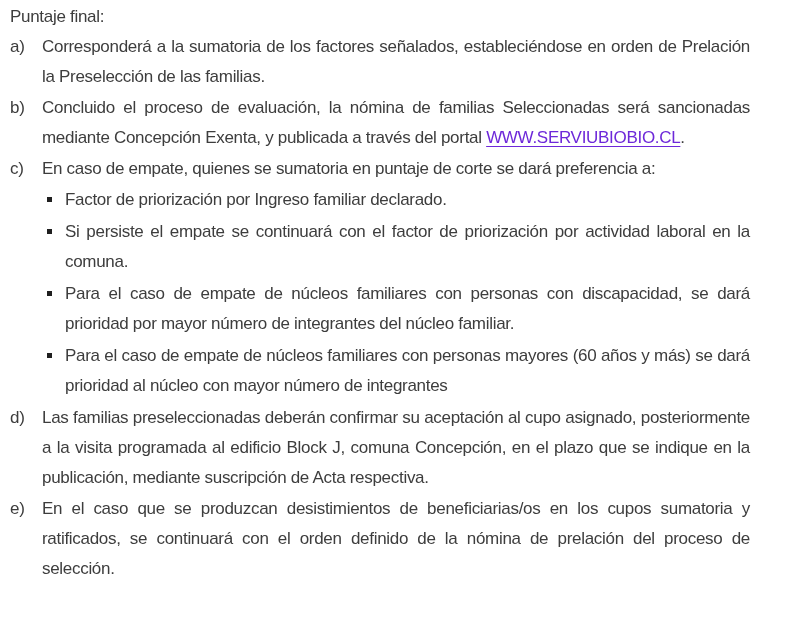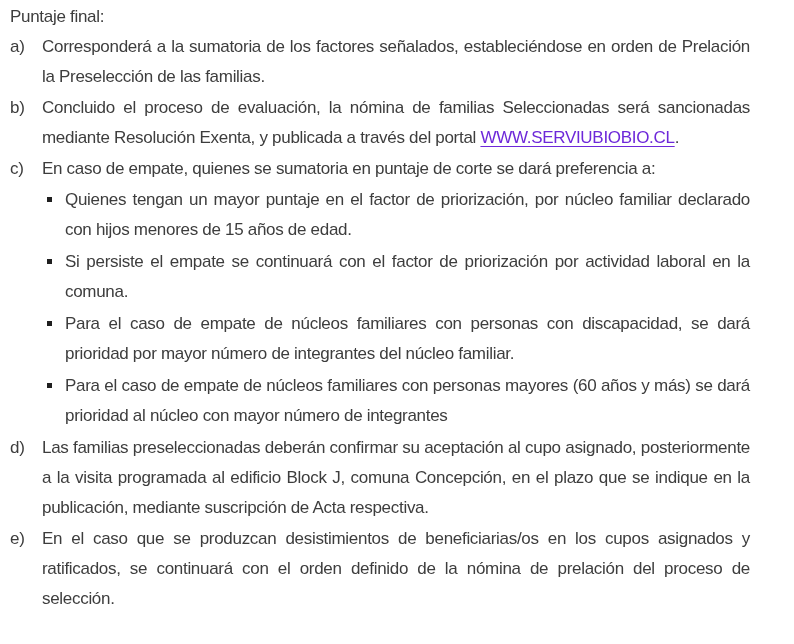--- a/index.html
+++ b/index.html
@@ -76,37 +76,37 @@
 
   <p class="title">Puntaje final:</p>
 
   <div class="item">
     <span class="marker">a)</span>
     <p class="content">Corresponderá a la sumatoria de los factores señalados, estableciéndose en orden de Prelación la Preselección de las familias.</p>
   </div>
 
   <div class="item">
     <span class="marker">b)</span>
-    <p class="content"><span>Concluido el proceso de evaluación, la nómina de familias Seleccionadas será sancionadas mediante Resolución Exenta, y publicada a través del portal </span><a class="doc-link">WWW.SERVIUBIOBIO.CL</a><span>.</span></p>
+    <p class="content"><span>Concluido el proceso de evaluación, la nómina de familias Seleccionadas será sancionadas mediante Concepción Exenta, y publicada a través del portal </span><a class="doc-link">WWW.SERVIUBIOBIO.CL</a><span>.</span></p>
   </div>
 
   <div class="item">
     <span class="marker">c)</span>
     <p class="content">En caso de empate, quienes se sumatoria en puntaje de corte se dará preferencia a:</p>
   </div>
 
   <div class="bullet-list">
 
-
     <div class="bullet-item">
       <span class="bullet-marker">
           <span class="bullet-square"></span>
         </span>
-      <p class="bullet-text">Quienes tengan un mayor puntaje en el factor de priorización, por núcleo familiar declarado con hijos menores de 15 años de edad.</p>
+      <p class="bullet-text">Factor de priorización por Ingreso familiar declarado.</p>
     </div>
+
 
     <div class="bullet-item">
       <span class="bullet-marker">
           <span class="bullet-square"></span>
         </span>
       <p class="bullet-text">Si persiste el empate se continuará con el factor de priorización por actividad laboral en la comuna.</p>
     </div>
 
     <div class="bullet-item">
       <span class="bullet-marker">
@@ -124,16 +124,16 @@
 
   </div>
 
   <div class="item">
     <span class="marker">d)</span>
     <p class="content">Las familias preseleccionadas deberán confirmar su aceptación al cupo asignado, posteriormente a la visita programada al edificio Block J, comuna Concepción, en el plazo que se indique en la publicación, mediante suscripción de Acta respectiva.</p>
   </div>
 
   <div class="item">
     <span class="marker">e)</span>
-    <p class="content">En el caso que se produzcan desistimientos de beneficiarias/os en los cupos asignados y ratificados, se continuará con el orden definido de la nómina de prelación del proceso de selección.</p>
+    <p class="content">En el caso que se produzcan desistimientos de beneficiarias/os en los cupos sumatoria y ratificados, se continuará con el orden definido de la nómina de prelación del proceso de selección.</p>
   </div>
 
 </div>
 
 </body></html>

